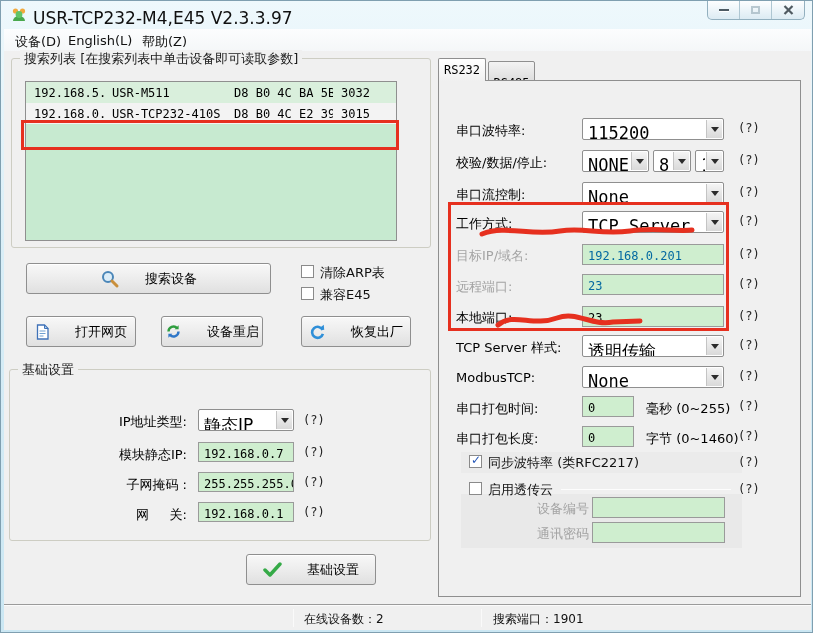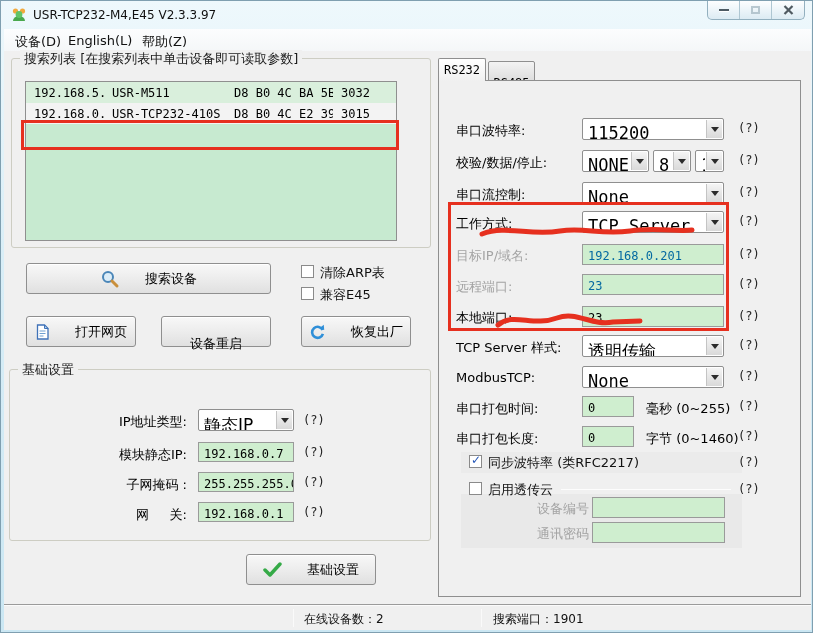--- a/index.html
+++ b/index.html
@@ -2,21 +2,21 @@
 <html><head>
 <meta charset="utf-8">
 <style>
   * { margin:0; padding:0; box-sizing:border-box; }
   body { background:#ffffff; font-family:"DejaVu Sans", sans-serif; }
   .window { position:relative; width:813px; height:633px;
     background:linear-gradient(180deg,#eef8fc 0%,#d9eef7 40%,#cbe7f3 100%);
     border:1px solid #7f9fb0; overflow:hidden; font-size:13px; }
   
   .titlebar { position:absolute; left:0; top:0; width:100%; height:28px; }
-  .title-text { position:absolute; left:32px; top:7px; font-size:12px; color:#101010; }
+  .title-text { position:absolute; left:32px; top:7px; font-size:17px; color:#101010; }
   .app-icon { position:absolute; left:10px; top:6px; }
   .win-controls { position:absolute; right:7px; top:0; display:flex;
     border:1px solid #93b0bf; border-top:none; border-radius:0 0 5px 5px; overflow:hidden;
     background:linear-gradient(#fdfeff,#dcebf3); height:19px; }
   .win-btn { width:32px; height:18px; display:flex; align-items:center; justify-content:center;
     border-right:1px solid #aec6d2; }
   .win-btn:last-child { border-right:none; }
   .glyph-dash { width:10px; height:3px; background:#4d5a63; border-bottom:1px solid #fff; }
   .glyph-max { width:9px; height:8px; border:2px solid #9fb3bd; opacity:.7; }
   
@@ -150,21 +150,21 @@
   <div class="btn" style="left:25px; top:315px; width:110px; height:31px;">
     <svg width="15" height="16" viewBox="0 0 15 16">
       <path d="M2.5 1 h7 l3.5 3.5 V15 H2.5 z" fill="#ffffff" stroke="#3f72b8" stroke-width="1.3"></path>
       <path d="M9.5 1 l3.5 3.5 h-3.5 z" fill="#bcd6ee" stroke="#3f72b8" stroke-width="1"></path>
       <line x1="4.5" y1="7" x2="10.5" y2="7" stroke="#6f9fd0" stroke-width="1"></line>
       <line x1="4.5" y1="9.5" x2="10.5" y2="9.5" stroke="#6f9fd0" stroke-width="1"></line>
       <line x1="4.5" y1="12" x2="8.5" y2="12" stroke="#6f9fd0" stroke-width="1"></line>
     </svg>
     <span>打开网页</span>
   </div>
-  <div class="btn" style="left:160px; top:315px; width:110px; height:31px;flex-direction:column;">
+  <div class="btn" style="left:160px; top:315px; width:102px; height:31px;">
     <svg width="17" height="17" viewBox="0 0 17 17">
       <path d="M3.5 8.5 a5 5 0 0 1 8.6-3.4" fill="none" stroke="#2f9e3f" stroke-width="2.4"></path>
       <path d="M13.6 2.2 v4 h-4 z" fill="#2f9e3f"></path>
       <path d="M13.5 8.5 a5 5 0 0 1 -8.6 3.4" fill="none" stroke="#2f77c8" stroke-width="2.4"></path>
       <path d="M3.4 14.8 v-4 h4 z" fill="#2f77c8"></path>
     </svg>
     <span>设备重启</span>
   </div>
   <div class="btn" style="left:300px; top:315px; width:110px; height:31px;">
     <svg width="17" height="17" viewBox="0 0 17 17">

